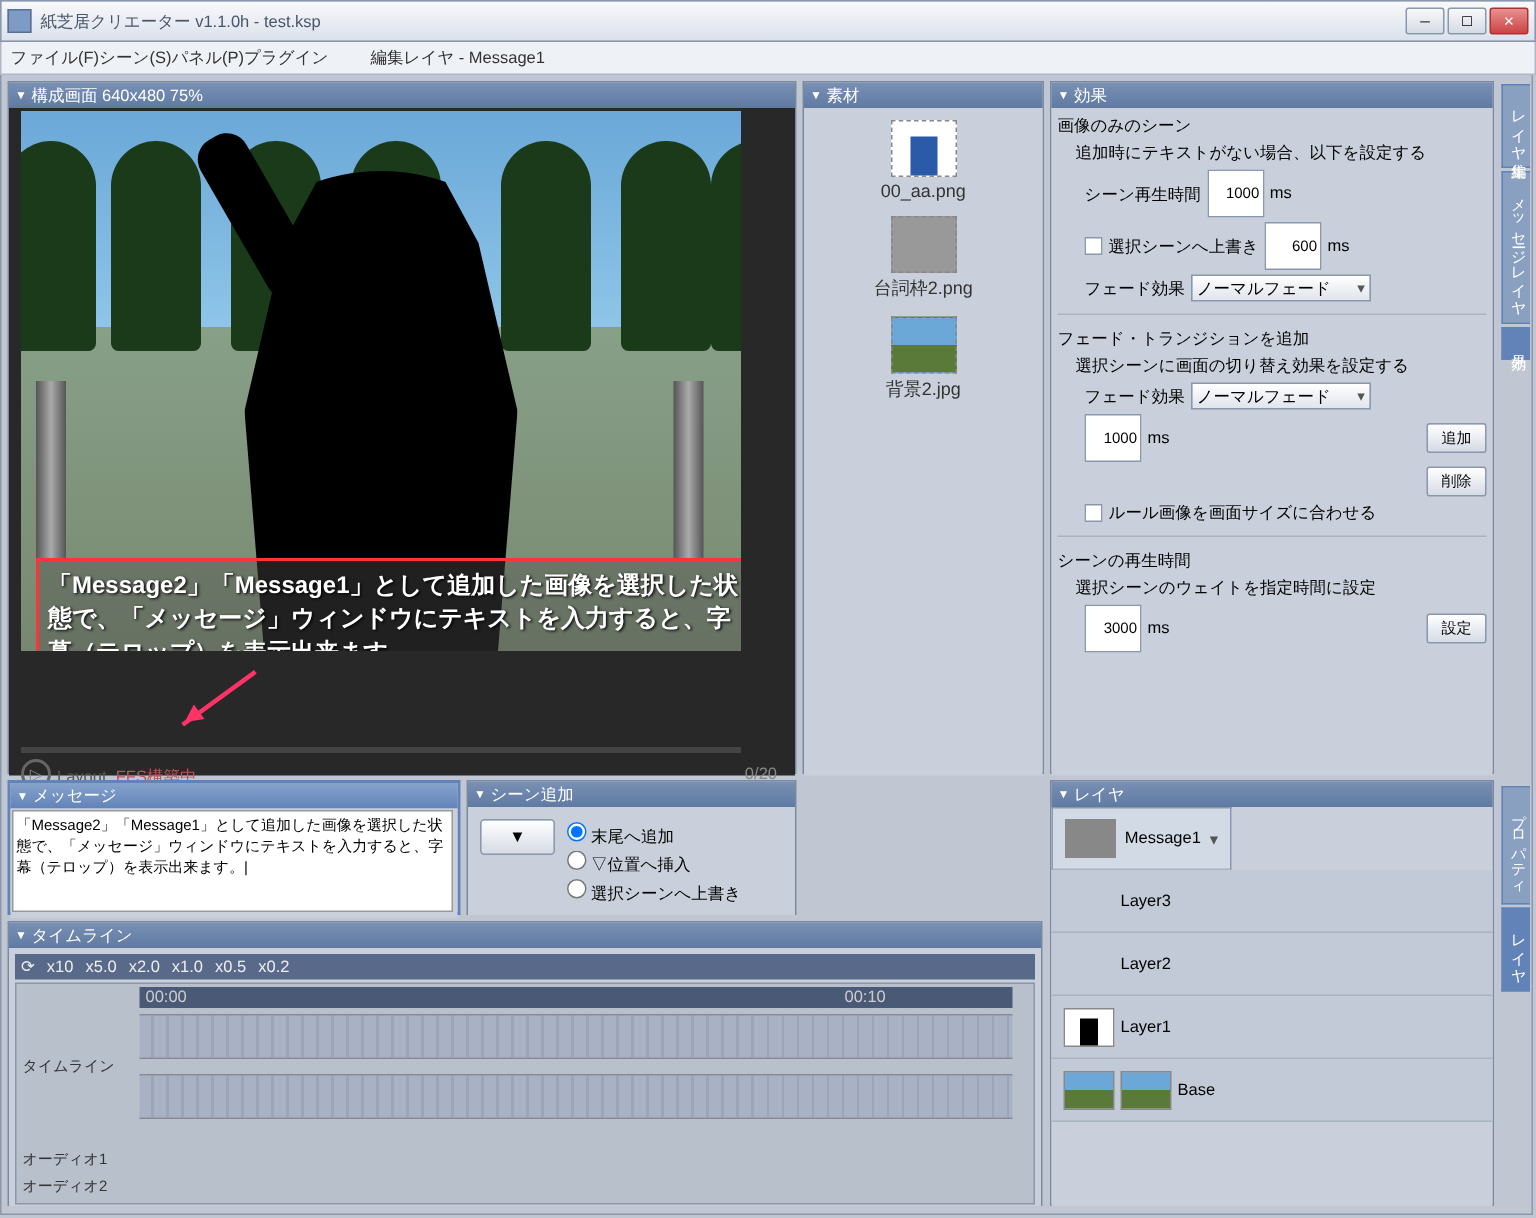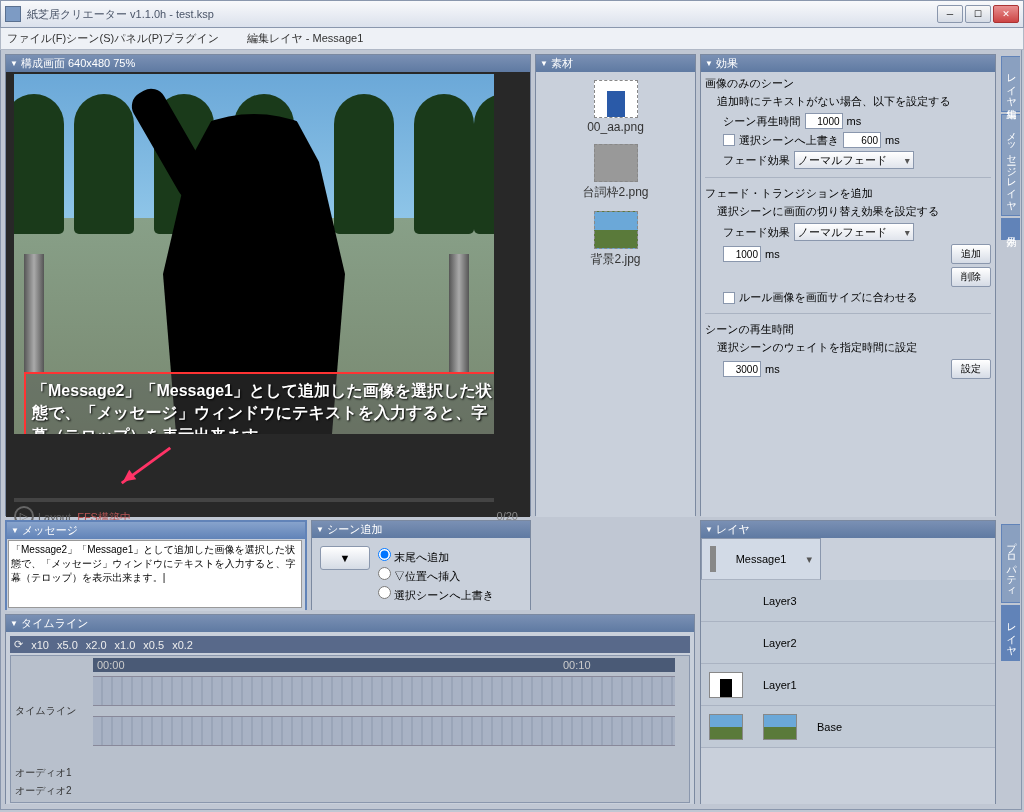--- a/index.html
+++ b/index.html
@@ -41,21 +41,21 @@
 .thumb.char{background:#fff;display:flex;align-items:flex-end;justify-content:center}
 .thumb.char::after{content:"";width:18px;height:26px;background:#2a5aa8}
 .thumb.box{background:#999}
 .thumb.bg{background:linear-gradient(#6ba8d8 50%,#5a7a3a 50%)}
 .assetname{font-size:12px;color:#333}
 .effects{left:699px;top:4px;width:296px;height:462px}
 .effects .panel-body{height:445px;overflow:auto;font-size:11px;color:#000}
 .sect{font-weight:normal;margin-bottom:3px}
 .subtxt{margin:2px 0 4px 12px}
 .fld{display:flex;align-items:center;margin:3px 0 3px 18px;gap:4px}
-.numbox{width:38px;height:16px;border:1px solid #8a97ad;background:#fff;text-align:right;padding:0 2px;font-size:10px}
+.numbox{width:38px;height:32px;border:1px solid #8a97ad;background:#fff;text-align:right;padding:0 2px;font-size:10px}
 .chk{width:12px;height:12px;border:1px solid #8a97ad;background:#fff}
 .sel{width:120px;height:18px;border:1px solid #8a97ad;background:linear-gradient(#fff,#e0e4ec);font-size:10px;padding:0 3px;display:flex;align-items:center;justify-content:space-between}
 .sel::after{content:"▾";color:#555}
 .btn{min-width:40px;height:20px;border:1px solid #8a97ad;background:linear-gradient(#fff,#d5dbe5);border-radius:2px;padding:1px 8px;font-size:10px}
 .hr{border-top:1px solid #aab3c2;margin:8px 0}
 .msgpanel{left:4px;top:470px;width:302px;height:90px;border:2px solid #6183b8}
 .msgpanel .panel-hdr{background:linear-gradient(#87a3cc,#6183b8)}
 .msginput{width:294px;height:68px;background:#fff;border:1px solid #999;padding:2px;font-size:10px;color:#000;resize:none}
 .sceneadd{left:310px;top:470px;width:220px;height:90px}
 .sceneadd .panel-body{height:72px;display:flex;gap:8px;align-items:flex-start;padding:8px}
@@ -65,21 +65,21 @@
 .timeline .panel-body{height:172px;padding:4px}
 .tlhead{display:flex;align-items:center;gap:8px;color:#eee;font-size:10px;padding:2px 4px;background:#58698a}
 .tlhead .zoom{cursor:pointer}
 .tlbody{background:#b8c0cc;height:148px;margin-top:2px;position:relative;border:1px solid #8a97ad}
 .tllabel{position:absolute;left:4px;font-size:10px;color:#333}
 .tltrack{position:absolute;left:82px;right:14px;height:30px;background:repeating-linear-gradient(90deg,#a8b2c4 0,#a8b2c4 8px,#9aa5b8 8px,#9aa5b8 10px);border-top:1px solid #889;border-bottom:1px solid #889}
 .tlruler{position:absolute;left:82px;right:14px;top:2px;height:14px;background:#4a5a76;color:#ccc;font-size:9px;padding:1px 4px}
 .tlruler span{position:absolute}
 .layers{left:699px;top:470px;width:296px;height:284px}
 .layers .panel-body{height:266px;padding:0}
-.layerrow{height:42px;border-bottom:1px solid #aab3c2;display:flex;align-items:center;padding:0 8px;gap:20px;background:#c1cad6;font-size:11px}
+.layerrow{height:42px;border-bottom:1px solid #aab3c2;display:flex;align-items:center;padding:0 8px;gap:4px;background:#c1cad6;font-size:11px}
 .layerrow.sel{background:#d2dae6}
 .lthumb{width:34px;height:26px;border:1px solid #888;background:#ddd}
 .lthumb.char{background:#fff;display:flex;align-items:flex-end;justify-content:center}
 .lthumb.char::after{content:"";width:12px;height:18px;background:#000}
 .lthumb.bg{background:linear-gradient(#6ba8d8 50%,#5a7a3a 50%)}
 .sidetabs{position:absolute;right:0;top:60px;width:20px}
 .sidetab{writing-mode:vertical-rl;background:#8aa0c0;color:#fff;padding:10px 2px;margin-bottom:2px;border:1px solid #6183b8;border-right:none;font-size:10px}
 .sidetab.act{background:#6183b8}
 </style>
 </head>

